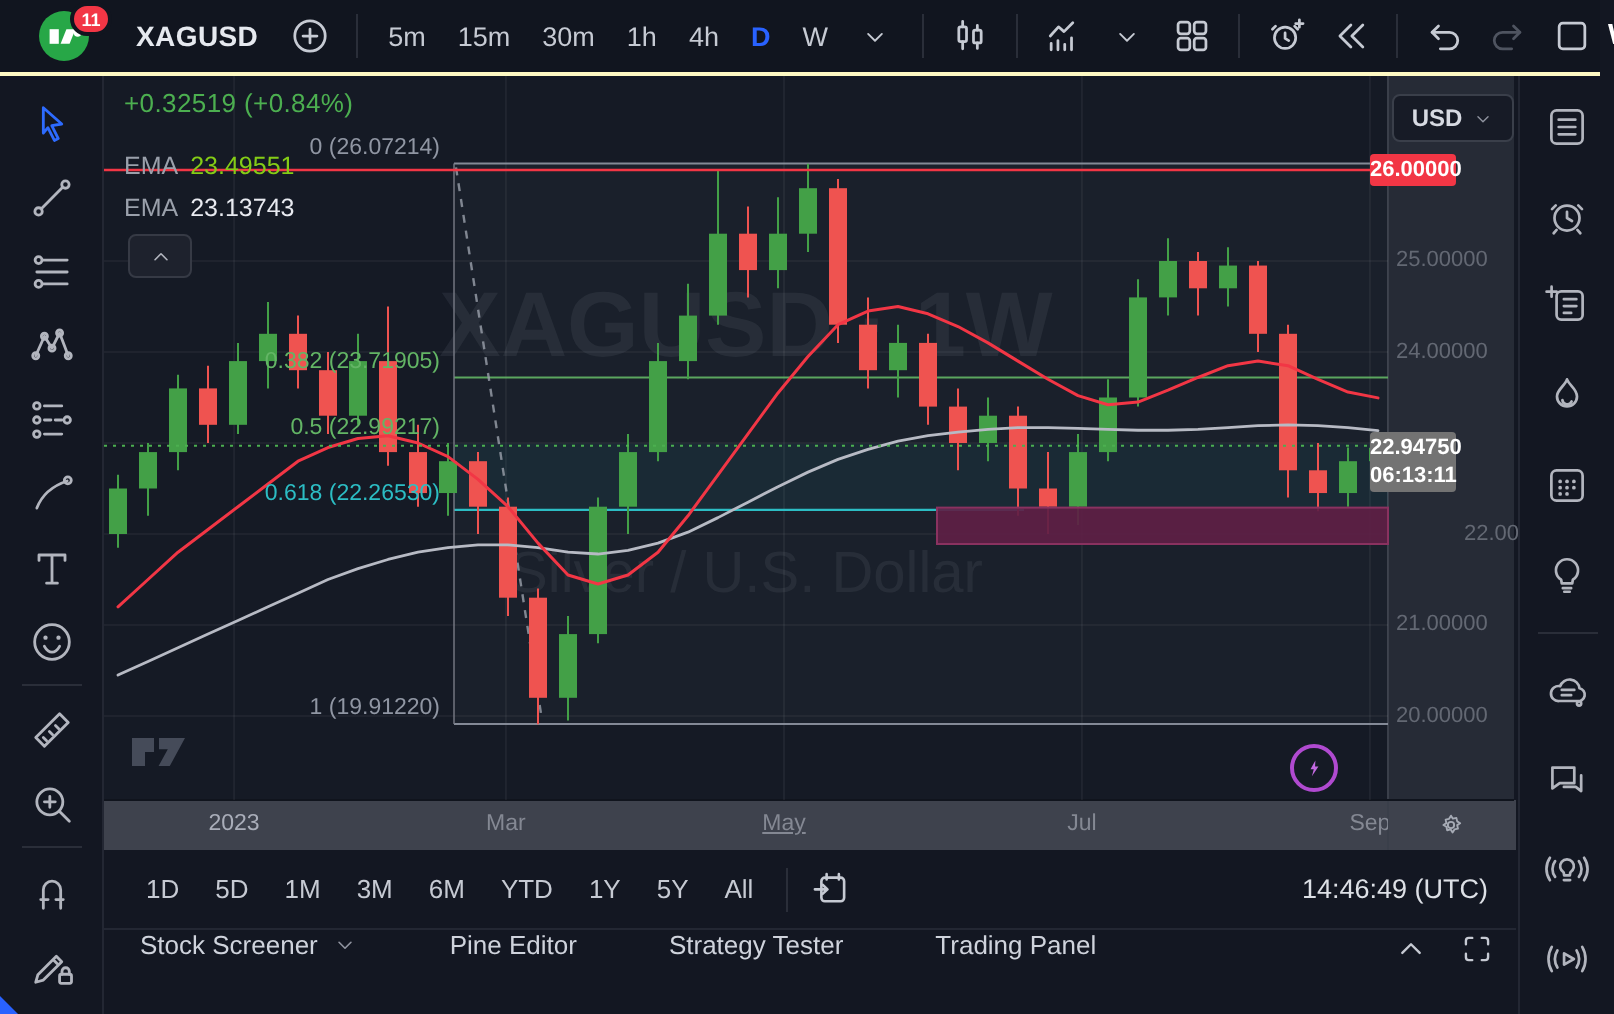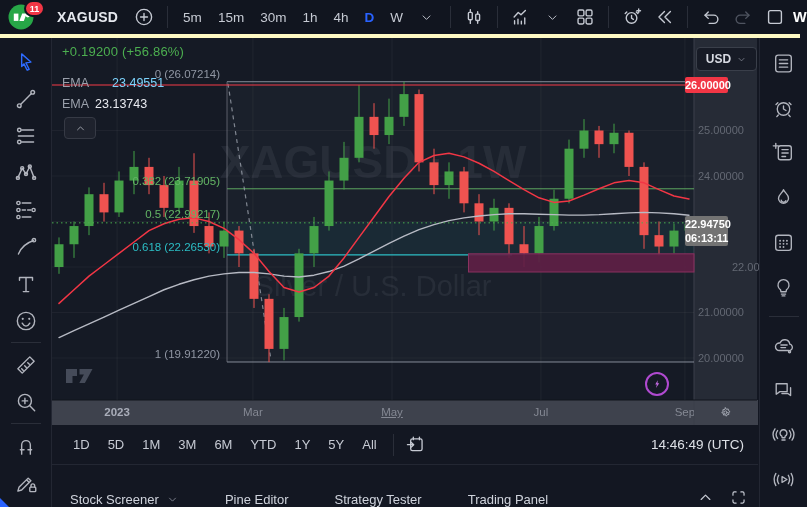--- a/index.html
+++ b/index.html
@@ -2,21 +2,21 @@
 <html><head>
 <meta charset="utf-8">
 <style>
   html,body{margin:0;padding:0}
   body{width:807px;height:507px;overflow:hidden;background:#131722;position:relative;
        font-family:"Liberation Sans",sans-serif;-webkit-font-smoothing:antialiased}
   .abs{position:absolute}
   svg.ic{fill:none;stroke:currentColor;stroke-width:1.5;stroke-linecap:round;stroke-linejoin:round;display:block}
   
   #topbar{position:absolute;left:0;top:0;width:800px;height:38px;background:#11151f;
-          border-bottom:4px solid #fef9c3;display:flex;align-items:center;z-index:5;padding-left:6px;box-sizing:border-box}
+          border-bottom:2px solid #fef9c3;display:flex;align-items:center;z-index:5;padding-left:17px;box-sizing:border-box}
   .logo-wrap{position:relative;width:34px;height:30px;flex:0 0 auto}
   .logo-wrap svg{position:absolute;left:2px;top:2px}
   .badge{position:absolute;left:18px;top:-2px;min-width:13px;height:13px;padding:0 2px;background:#f23645;
          border:2px solid #11151f;border-radius:9px;color:#fff;font-size:9px;font-weight:bold;
          display:flex;align-items:center;justify-content:center}
   .symbol-search{display:flex;align-items:center;gap:7px;padding:0 10px;height:28px;border-radius:4px;color:#e6e9ef}
   .symbol-search .sym{font-size:14px;font-weight:bold;letter-spacing:.2px}
   .tbtn{width:32px;height:28px;display:flex;align-items:center;justify-content:center;color:#c6cad3;border-radius:4px;flex:0 0 auto}
   .tbtn svg{width:22px;height:22px}
   .tbtn.sm svg{width:15px;height:15px}
@@ -42,46 +42,46 @@
   .rtool svg{width:25px;height:25px;stroke-width:1.3}
   .rdiv{width:30px;height:1px;background:#2a2e39;margin:1px 0 12px}
   
   #range-bar{position:absolute;left:52px;top:425px;width:706px;height:39px;background:#131722;display:flex;
              align-items:center;padding:0 12px;box-sizing:border-box;z-index:4}
   .range-btn{padding:0 9px;font-size:13px;color:#c6cad3;height:26px;line-height:26px;border-radius:4px}
   #goto-date{color:#c6cad3;width:30px;height:26px;display:flex;align-items:center;justify-content:center}
   #goto-date svg{width:21px;height:21px}
   #clock{margin-left:auto;color:#dde0e6;font-size:13.5px;padding-right:2px}
   #bottom-bar{position:absolute;left:52px;top:464px;width:706px;height:43px;background:#131722;border-top:1px solid #232733;
-              display:flex;align-items:flex-end;padding:0 10px 0 18px;box-sizing:border-box;z-index:4}
+              display:flex;align-items:flex-start;padding:0 10px 0 18px;box-sizing:border-box;z-index:4}
   .btab{font-size:13px;color:#cfd3dc;margin-right:46px;display:flex;align-items:center;gap:7px;white-space:nowrap}
   .btab svg{width:13px;height:13px;color:#9094a0}
   #bb-icons{margin-left:auto;display:flex;align-items:center;gap:14px;color:#c6cad3}
   #bb-icons svg{width:19px;height:19px}
   
   #overlays{position:absolute;left:0;top:0;width:807px;height:507px;z-index:2;pointer-events:none}
   .ov{position:absolute;pointer-events:auto}
   #indicator-change{left:62px;top:44px;font-size:13px;color:#4caf50;letter-spacing:.2px}
   .ema-row{left:62px;font-size:12.5px;color:#9aa0ab}
-  .ema-row .val-red{color:#7dd3fc;margin-left:23px}
+  .ema-row .val-red{color:#84cc16;margin-left:6px}
   .ema-row .val-white{color:#e8eaf0;margin-left:6px}
   #collapse-btn{left:64px;top:117px;width:30px;height:20px;background:#1e222d;border:1px solid #363a45;border-radius:4px;
                 display:flex;align-items:center;justify-content:center;color:#b2b5be}
   #collapse-btn svg{width:13px;height:13px}
   .fib-label{left:55px;width:165px;text-align:right;font-size:11.5px;white-space:nowrap}
   #usd-dropdown{left:696px;top:47px;width:59px;height:22px;border:1px solid #3a3f4a;border-radius:4px;background:#171b26;
                 display:flex;align-items:center;justify-content:center;gap:5px;color:#d7dae2;font-size:12px;font-weight:bold}
   #usd-dropdown svg{width:11px;height:11px;color:#9094a0}
   .price-label{left:698px;font-size:11px;color:#636873}
   .price-badge{left:685px;width:43px;text-align:center;color:#fff;font-size:11px;font-weight:bold;border-radius:2px}
   #badge-alert{background:#f23645;height:16px;line-height:16px}
   #badge-last{background:#737373;padding:1px 0;line-height:14px}
   #time-axis{left:52px;top:400px;width:642px;height:25px;overflow:hidden}
   .time-label{position:absolute;top:6px;transform:translateX(-50%);font-size:11.5px;color:#848893}
-  .time-label.year{font-weight:bold;color:#a9adb9}
+  .time-label.year{font-weight:normal;color:#a9adb9}
   #axis-gear{left:716px;top:403px;width:20px;height:20px;color:#a6abb5}
   #axis-gear svg{width:19px;height:19px;stroke-width:1.2}
   #boost-circle{left:645px;top:372px;width:24px;height:24px;border-radius:50%;border:2px solid #b04ad0;background:#151a25;
                 box-sizing:border-box;display:flex;align-items:center;justify-content:center}
   #boost-circle svg{width:14px;height:14px}
   #tvwm{left:64px;top:364px}
 </style>
 </head>
 <body>
 
@@ -524,21 +524,21 @@
       </span>
     <span>
         <svg class="ic" viewBox="0 0 24 24">
           <path d="M5 9V6.8A1.8 1.8 0 0 1 6.8 5H9 M15 5h2.2A1.8 1.8 0 0 1 19 6.8V9 M19 15v2.2a1.8 1.8 0 0 1-1.8 1.8H15 M9 19H6.8A1.8 1.8 0 0 1 5 17.2V15"></path>
         </svg>
       </span>
   </div>
 </div>
 
 <div id="overlays">
-  <div class="ov" id="indicator-change">+0.19200 (+56.86%)</div>
+  <div class="ov" id="indicator-change">+0.32519 (+0.84%)</div>
   <div class="ov ema-row" style="top:76px">
     <span>EMA</span><span class="val-red">23.49551</span>
   </div>
   <div class="ov ema-row" style="top:97px">
     <span>EMA</span><span class="val-white">23.13743</span>
   </div>
   <div class="ov" id="collapse-btn">
     <span>
         <svg class="ic" viewBox="0 0 24 24">
           <path d="M6.5 14.5 12 9l5.5 5.5"></path>

